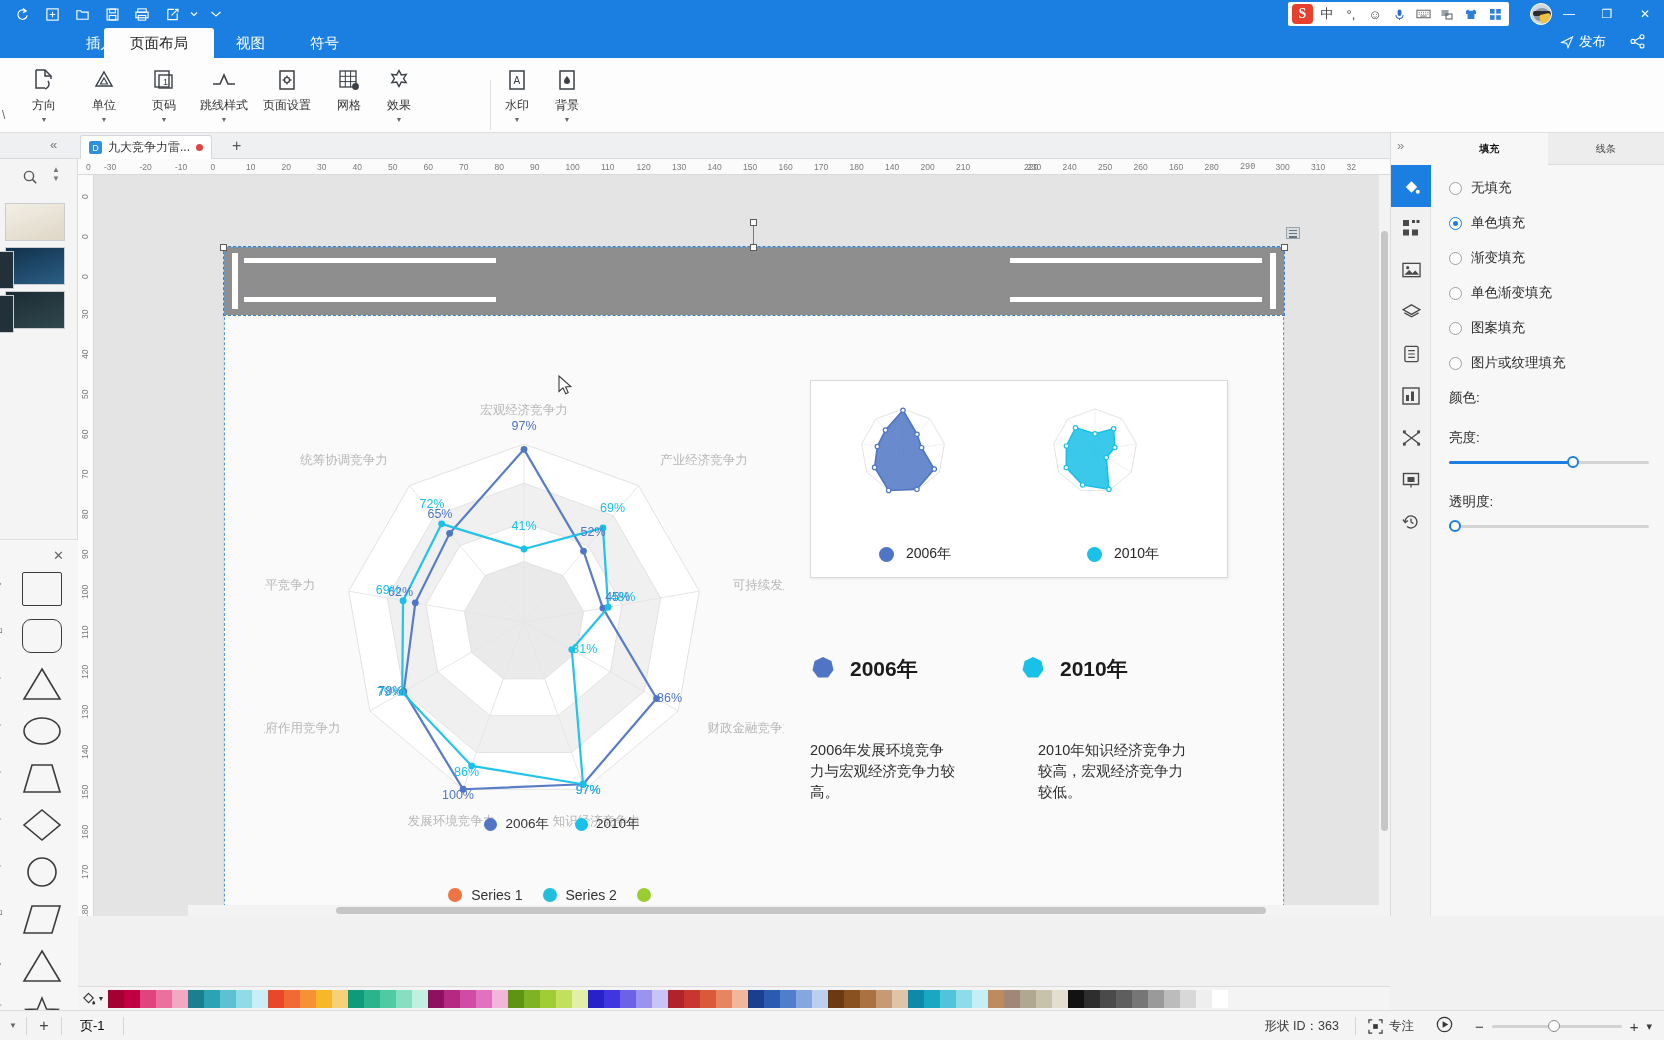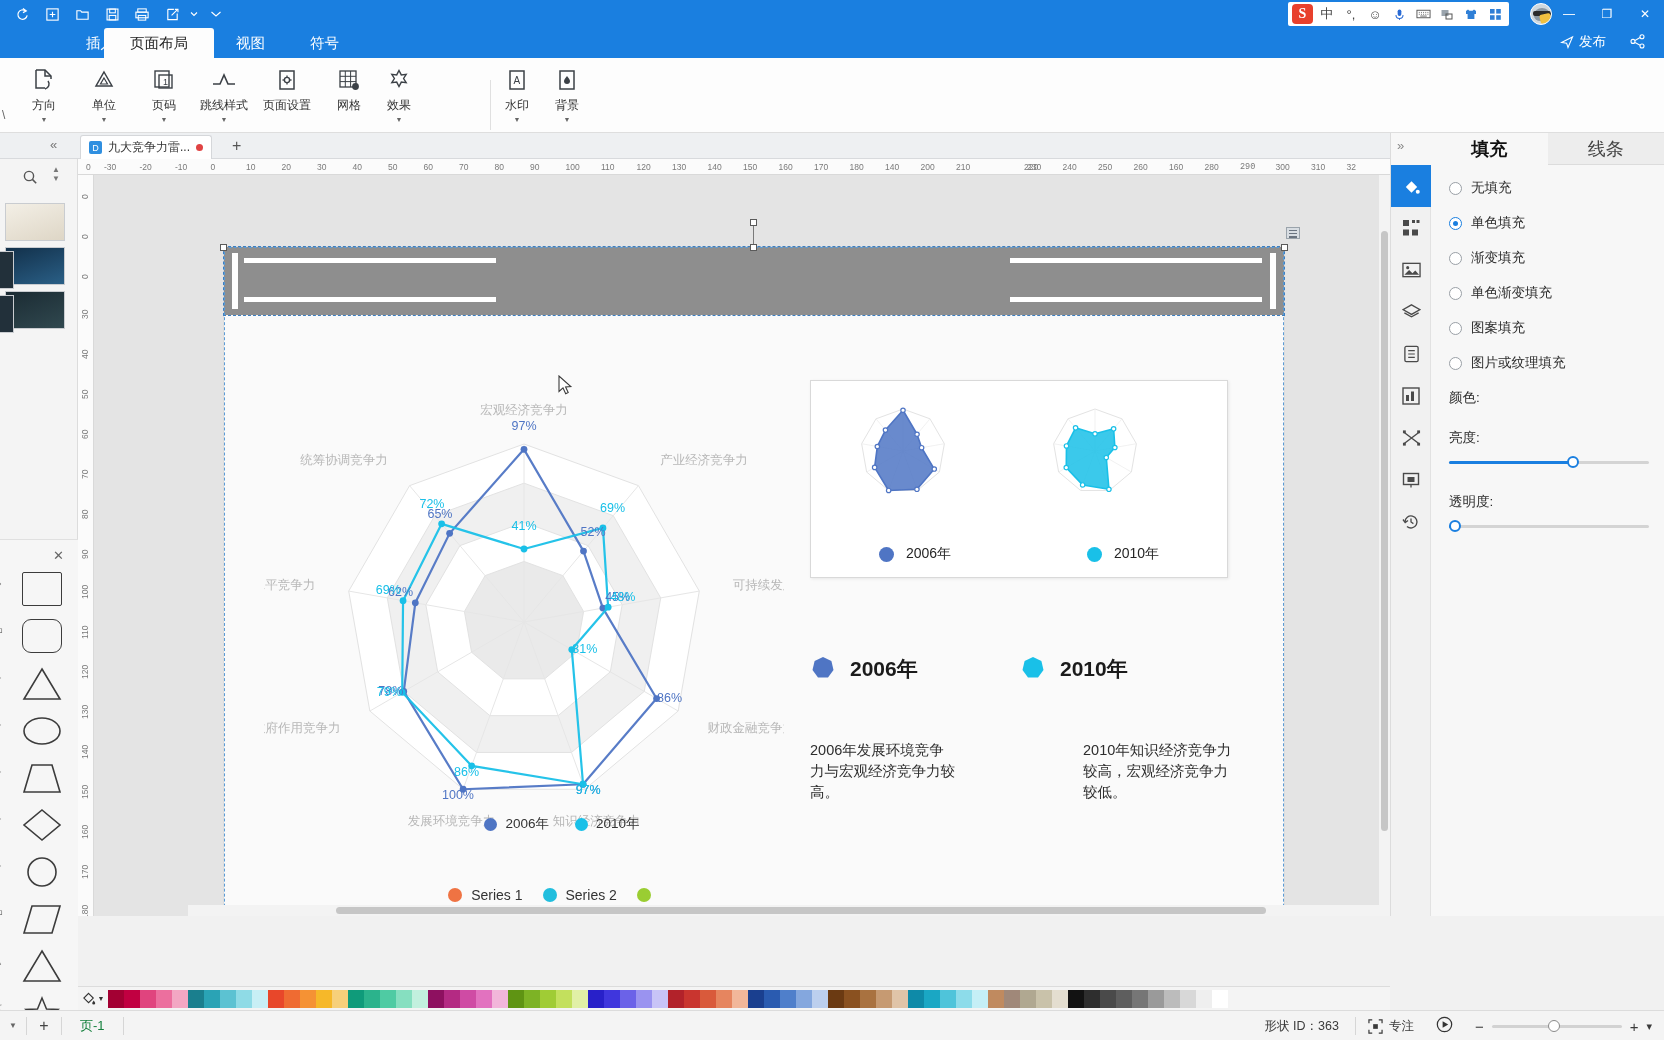--- a/index.html
+++ b/index.html
@@ -183,21 +183,21 @@
   .cl-item{ flex:1; display:flex; align-items:center; justify-content:center; gap:12px; }
   .cl-dot{ width:15px;height:15px;border-radius:50%; }
   .cl-txt{ font-size:14px; color:#262626; }
 
   
   .yearrow{ position:absolute; left:716px; top:480px; width:420px; display:flex; }
   .ycol{ width:210px; display:flex; align-items:center; gap:14px; }
   .yhex{ width:26px; height:26px; }
   .ylabel{ font-size:21px; font-weight:bold; color:#1b1b1b; }
 
-  .descrow{ position:absolute; left:716px; top:565px; width:440px; display:flex;gap:45px; }
+  .descrow{ position:absolute; left:716px; top:565px; width:440px; display:flex; }
   .dcol{ width:228px; font-size:14.5px; color:#2d2d2d; line-height:1.45; }
 
   
   .chartlegend{
     position:absolute; left:318px; top:640px; width:300px;
     display:flex; justify-content:center; gap:26px; align-items:center;
   }
   .cldot{ width:13px;height:13px;border-radius:50%;}
   .cltext{ font-size:13.5px; color:#333;}
 
@@ -231,21 +231,21 @@
     background:#f1f1f1; border-right:1px solid #e2e2e2;
   }
   .rp-ico{
     width:40px;height:42px; display:flex;align-items:center;justify-content:center;
     color:#4a4a4a; cursor:pointer;
   }
   .rp-ico.sel{ background:#1a7fe0; color:#fff;}
   .rp-tabs{ position:absolute; left:40px; top:0; right:0; height:32px; display:flex; }
   .rp-tab{
     flex:1; height:32px; display:flex; align-items:center; justify-content:center;
-    font-size:18px; color:#444; cursor:pointer; background:#ededed;
+    font-size:10px; color:#444; cursor:pointer; background:#ededed;
     border-bottom:1px solid #dcdcdc;
   }
   .rp-tab.active{ background:#f7f7f7; color:#111; font-weight:bold; border-bottom:1px solid #f7f7f7;}
   .rp-body{ position:absolute; left:40px; top:32px; right:0; bottom:0; padding:14px 0 0 18px; }
   .radio-row{ display:flex; align-items:center; gap:9px; margin-bottom:17px; cursor:pointer;}
   .radio{
     width:13px;height:13px;border-radius:50%;border:1.4px solid #9aa0a6; background:#fff;
     position:relative; flex:none;
   }
   .radio.on{ border-color:#1a7fe0; }
@@ -268,21 +268,21 @@
   .pal-pick{ width:30px; display:flex; align-items:center; justify-content:center; color:#333; font-size:12px; cursor:pointer;}
   .swatches{ display:flex; height:18px; }
   .sw{ width:16px; height:18px; cursor:pointer; }
   .statusbar{
     position:absolute; left:0; bottom:0; width:1664px; height:30px;
     background:#f4f4f4; border-top:1px solid #dcdcdc; display:flex; align-items:center;
   }
   .sb-caret{ width:26px; text-align:center; font-size:8px; color:#666; cursor:pointer;}
   .sb-plus{ width:34px; text-align:center; font-size:16px; color:#444; cursor:pointer;}
   .sb-div{ width:1px;height:18px;background:#d6d6d6;}
-  .sb-page{ padding:0 18px; font-size:13px; color:#15803d; cursor:pointer;}
+  .sb-page{ padding:0 18px; font-size:13px; color:#000000; cursor:pointer;}
   .sb-right{ position:absolute; right:0; top:0; height:30px; display:flex; align-items:center; gap:0;}
   .sb-shapeid{ font-size:12.5px; color:#3a3a3a; padding:0 16px;}
   .sb-focus{ display:flex; align-items:center; gap:6px; font-size:12.5px; color:#3a3a3a; padding:0 12px; cursor:pointer;}
   .sb-play{ padding:0 10px; cursor:pointer; color:#333;}
   .zoomwrap{ display:flex; align-items:center; gap:8px; padding:0 12px;}
   .zoomtrack{ position:relative; width:130px; height:12px; cursor:pointer;}
   .zoomtrack .zt{ position:absolute; top:5px; left:0; width:130px;height:3px;background:#d2d2d2;border-radius:2px;}
   .zoomtrack .zk{ position:absolute; top:0; left:56px; width:12px;height:12px;border-radius:50%;background:#fff;border:1.6px solid #8a8a8a;}
   .zm{ font-size:15px; color:#3a3a3a; cursor:pointer;}
 </style>

